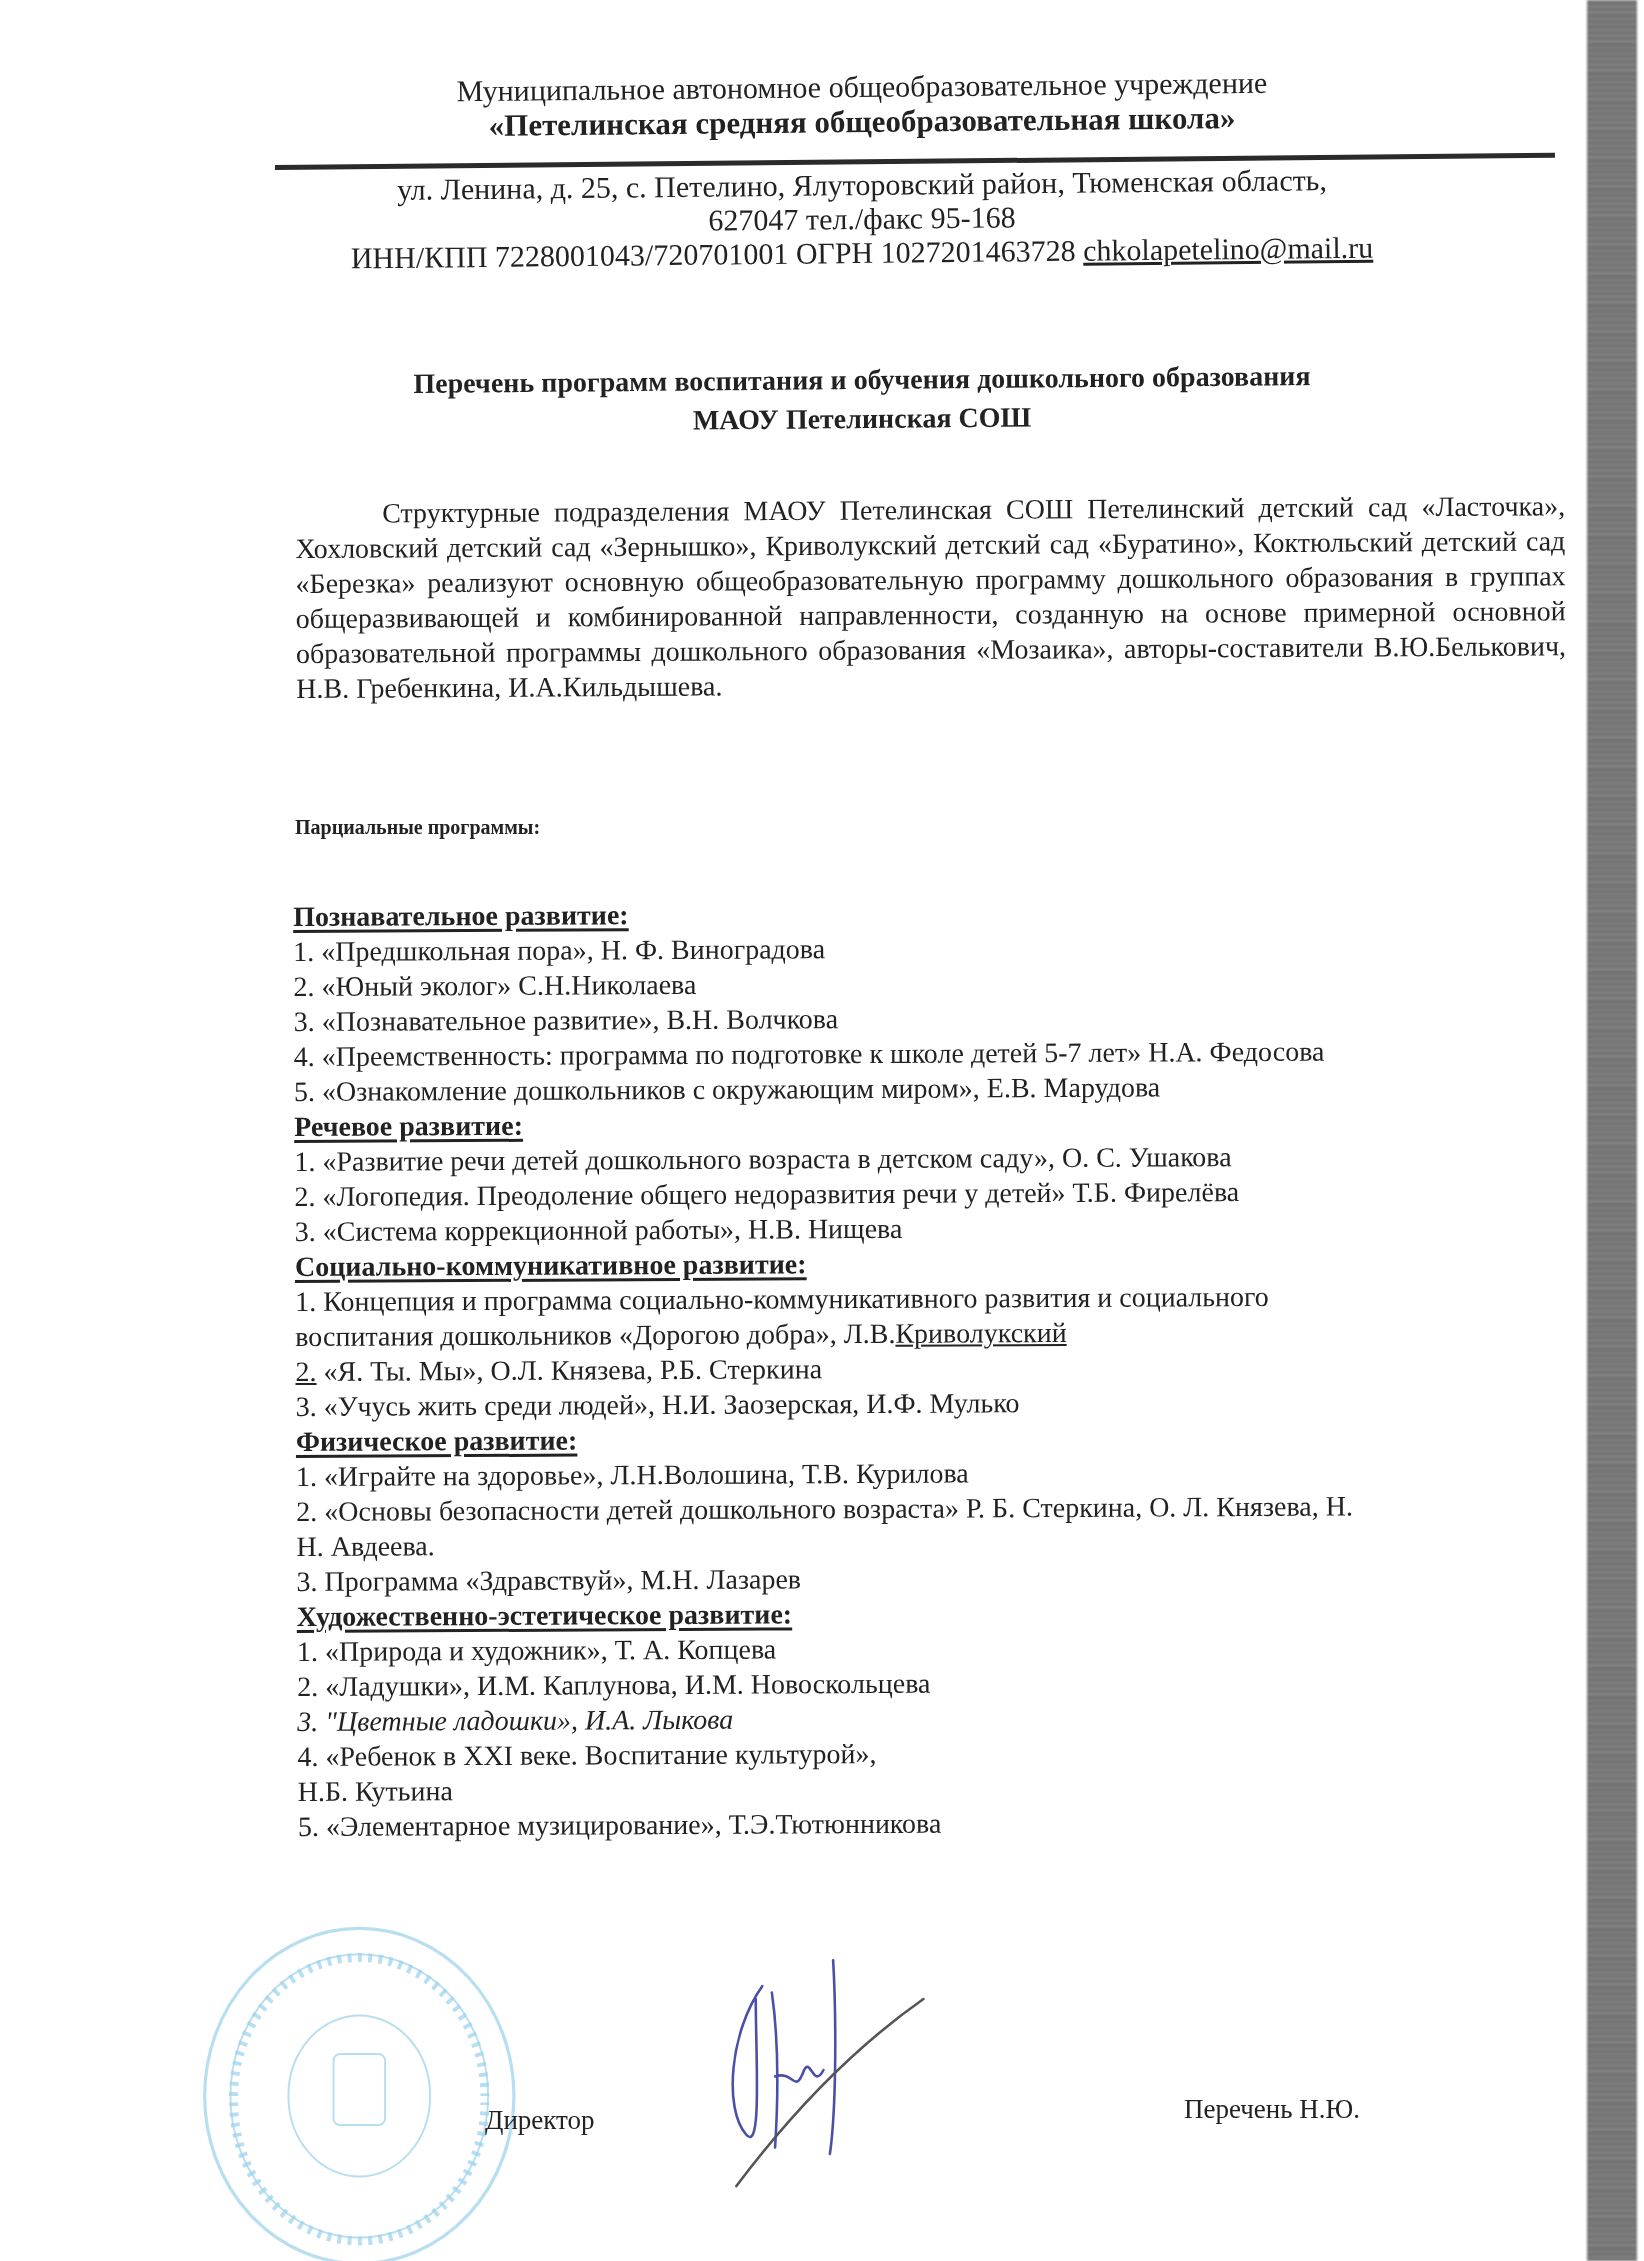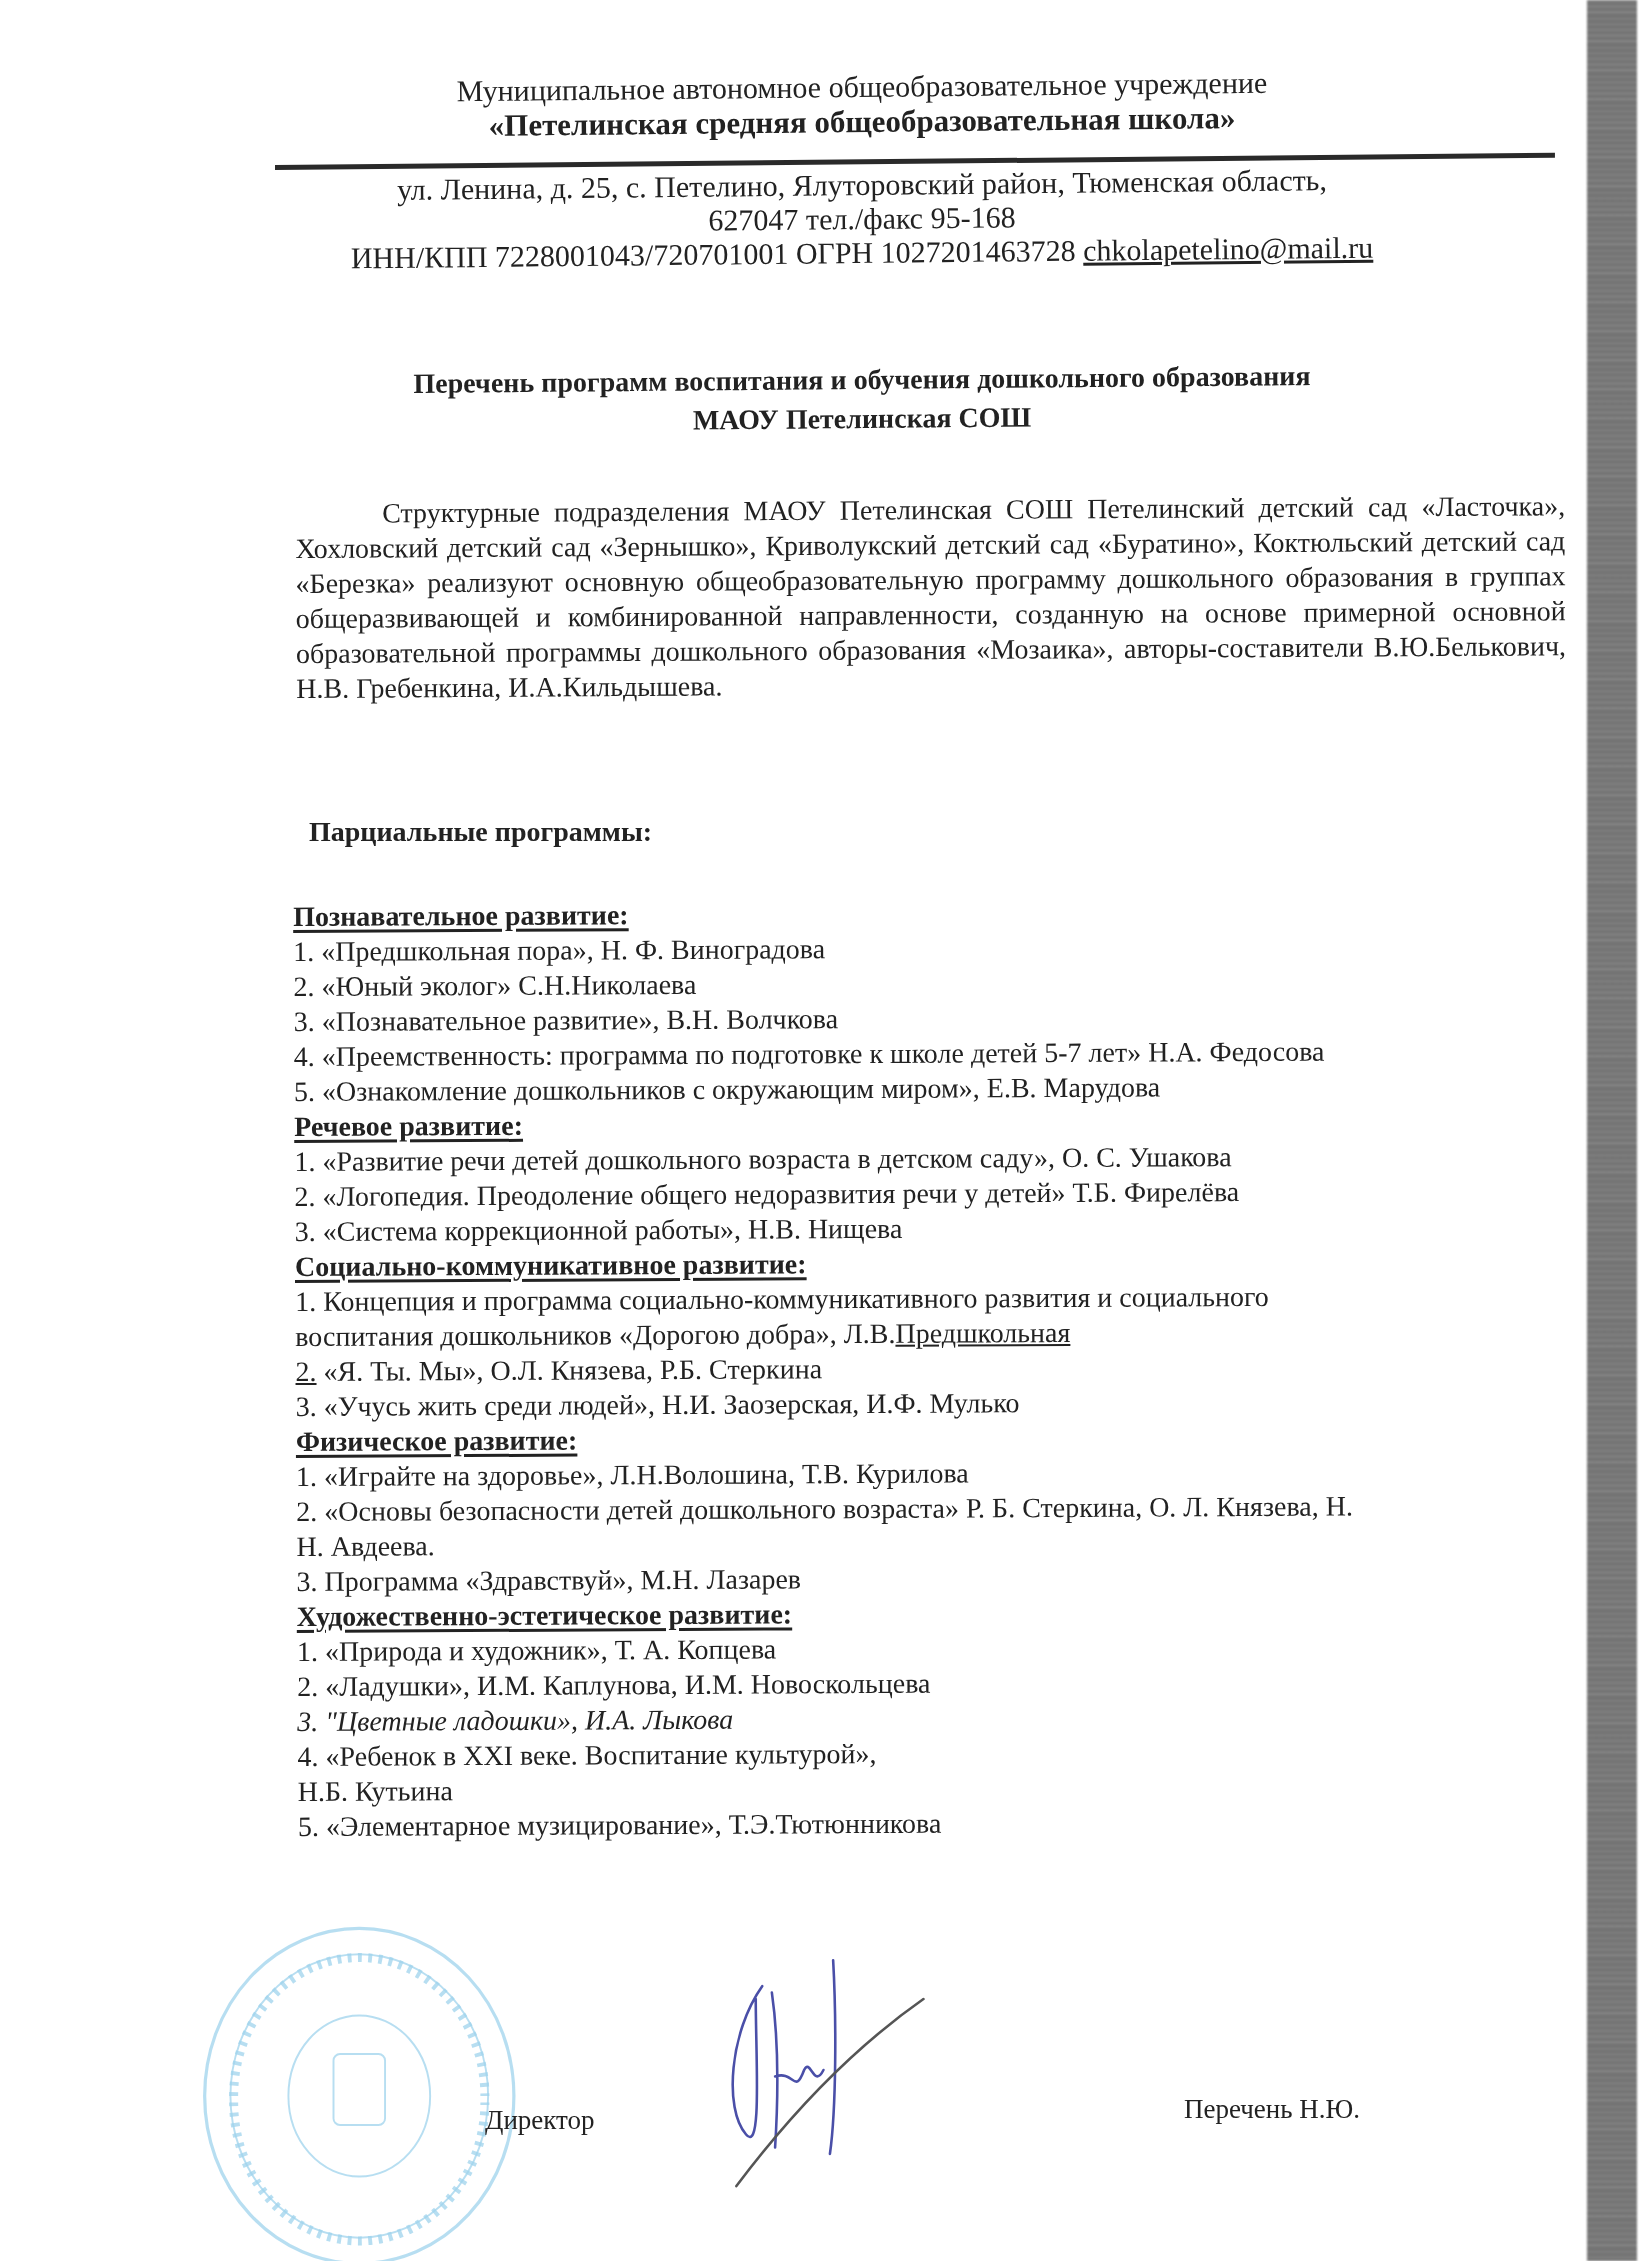--- a/index.html
+++ b/index.html
@@ -22,21 +22,21 @@
   .hdr-index { top:202px; }
   .hdr-ids { top:236px; }
   .email { text-decoration:underline; }
   .title { position:absolute; left:0; width:1644px; text-align:center; font-weight:bold; font-size:28px; transform:rotate(-0.5deg); }
   .title-1 { top:364px; }
   .title-2 { top:403px; }
   .intro {
     position:absolute; left:255px; top:496px; width:1270px; font-size:28px; line-height:35px;
     text-align:justify; text-indent:87px; transform:rotate(-0.35deg); transform-origin:left top;
   }
-  .partial-heading { position:absolute; left:269px; top:816px; font-weight:bold; font-size:28px;font-family:Liberation Serif, serif; }
+  .partial-heading { position:absolute; left:255px; top:816px; font-weight:bold; font-size:20px;font-family:Liberation Serif, serif; }
   .sections { position:absolute; left:253px; top:899px; width:1322px; font-size:28px; line-height:35px; transform:rotate(-0.3deg); transform-origin:left top; }
   .sec-title { font-weight:bold; text-decoration:underline; text-decoration-thickness:3.2px; text-underline-offset:3.9px; }
   .item { white-space:nowrap; }
   .underlined { text-decoration:underline; }
   .italic { font-style:italic; }
   .director-label { position:absolute; left:445px; top:2105px; font-size:27px;text-align:right; }
   .director-name { position:absolute; left:1144px; top:2094px; font-size:27px; }
   .stamp { position:absolute; left:155px; top:1909px; width:335px; height:361px; }
   .signature { position:absolute; left:677px; top:1941px; width:271px; height:258px; }
 </style>
@@ -77,21 +77,21 @@
     <div>
       <div class="sec-title">Речевое развитие:</div>
       <div class="item">1. «Развитие речи детей дошкольного возраста в детском саду», О. С. Ушакова</div>
       <div class="item">2. «Логопедия. Преодоление общего недоразвития речи у детей» Т.Б. Фирелёва</div>
       <div class="item">3. «Система коррекционной работы», Н.В. Нищева</div>
     </div>
     <div>
       <div class="sec-title">Социально-коммуникативное развитие:</div>
       <div class="item">1. Концепция и программа социально-коммуникативного развития и социального</div>
       <div class="item">
-        <span>воспитания дошкольников «Дорогою добра», Л.В.</span><span class="underlined">Предшкольная</span>
+        <span>воспитания дошкольников «Дорогою добра», Л.В.</span><span class="underlined">Криволукский</span>
       </div>
       <div class="item">
         <span class="underlined">2.</span><span> «Я. Ты. Мы», О.Л. Князева, Р.Б. Стеркина</span>
       </div>
       <div class="item">3. «Учусь жить среди людей», Н.И. Заозерская, И.Ф. Мулько</div>
     </div>
     <div>
       <div class="sec-title">Физическое развитие:</div>
       <div class="item">1. «Играйте на здоровье», Л.Н.Волошина, Т.В. Курилова</div>
       <div class="item">2. «Основы безопасности детей дошкольного возраста» Р. Б. Стеркина, О. Л. Князева, Н.</div>

